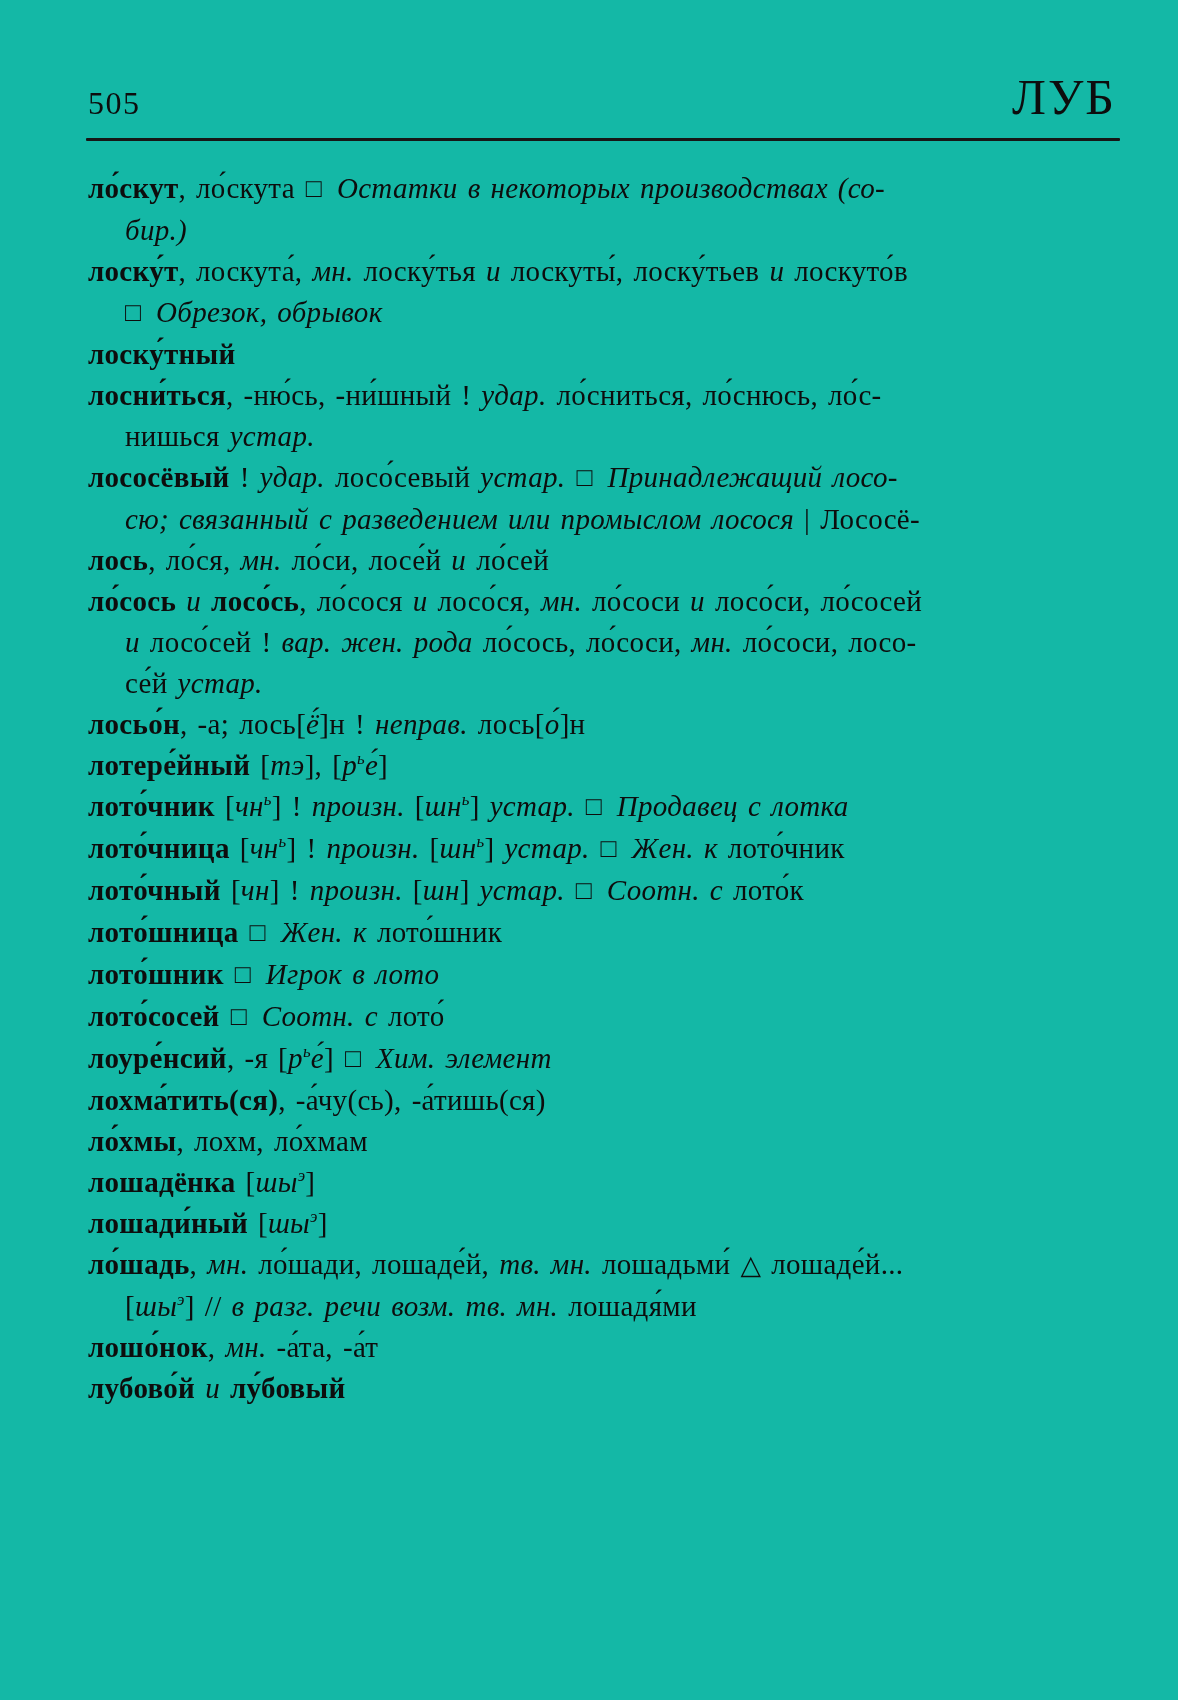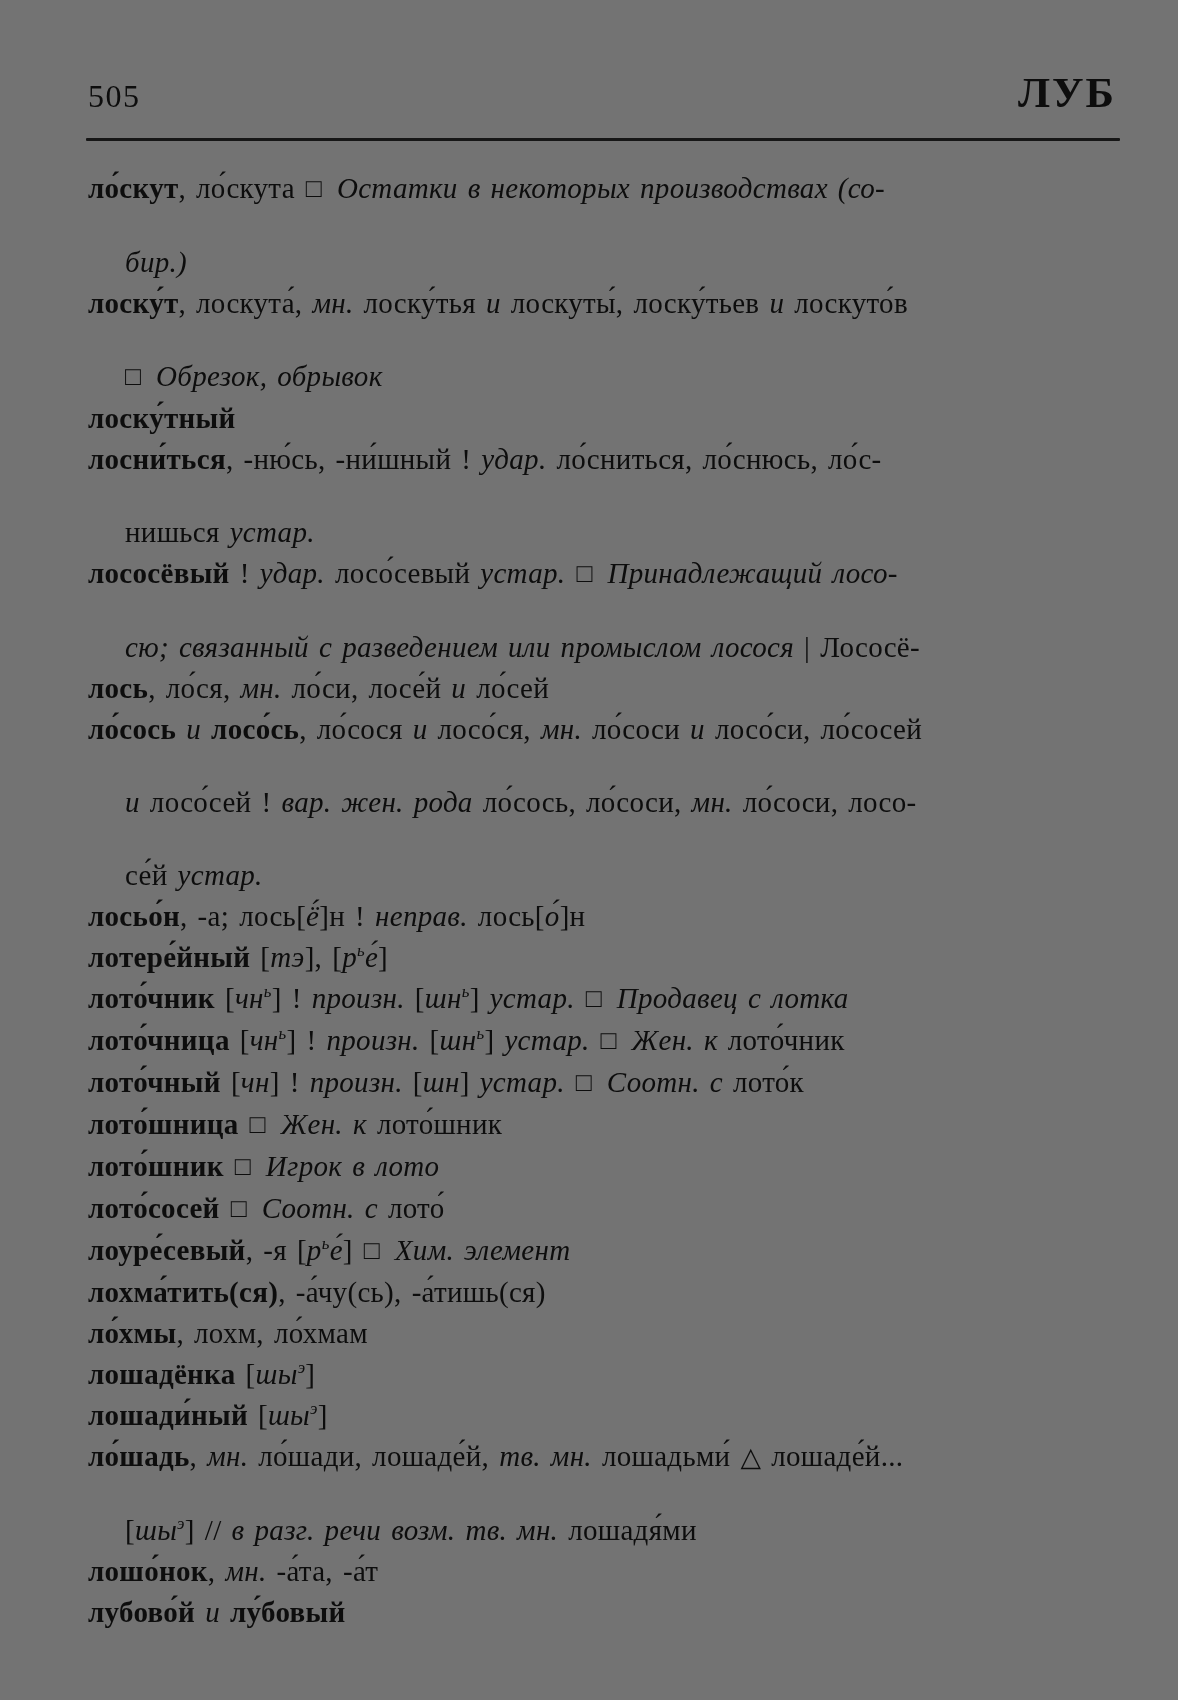--- a/index.html
+++ b/index.html
@@ -11,38 +11,38 @@
     width: 1178px;
     height: 1700px;
     position: relative;
     font-family: "Liberation Serif", serif;
     color: #0d0d0d;
     overflow: hidden;
   }
   .page {
     position: absolute;
     inset: 0;
-    background: #737373;
+    background: #14b8a6;
   }
   .header-row {
     position: absolute;
     top: 68px;
     left: 88px;
     right: 62px;
     display: flex;
     justify-content: space-between;
     align-items: baseline;
   }
   .page-number {
     font-size: 32px;
     letter-spacing: 1.5px;
   }
   .header-word {
-    font-size: 43px;
-    font-weight: bold;
+    font-size: 50px;
+    font-weight: normal;
     letter-spacing: 2px;
   }
   .rule {
     position: absolute;
     top: 138px;
     left: 86px;
     right: 58px;
     height: 3px;
     background: #161616;
     border-radius: 1px;
@@ -55,21 +55,20 @@
     font-size: 29px;
     line-height: 41px;
     letter-spacing: 0.3px;
     word-spacing: 2.5px;
   }
   .line {
     white-space: nowrap;
   }
   .line.cont {
     padding-left: 37px;
-    margin-top: 32px;
   }
   .b { font-weight: bold; }
   .i { font-style: italic; }
   .box {
     display: inline-block;
     margin: 0 15px 0 11px;
     font-size: 0.9em;
     transform: translateY(-1px);
   }
   .line > .box:first-child { margin-left: 0; }
@@ -140,21 +139,21 @@
       <div class="entry">
         <div class="line"><span class="b">лото́шница</span><span class="box">□</span><span class="i">Жен. к</span><span class="n"> лото́шник</span></div>
       </div>
       <div class="entry">
         <div class="line"><span class="b">лото́шник</span><span class="box">□</span><span class="i">Игрок в лото</span></div>
       </div>
       <div class="entry">
         <div class="line"><span class="b">лото́сосей</span><span class="box">□</span><span class="i">Соотн. с</span><span class="n"> лото́</span></div>
       </div>
       <div class="entry">
-        <div class="line"><span class="b">лоуре́севый</span><span class="n">, -я [</span><span class="i">р</span><sup class="supi">ь</sup><span class="i">е́</span><span class="n">]</span><span class="box">□</span><span class="i">Хим. элемент</span></div>
+        <div class="line"><span class="b">лоуре́нсий</span><span class="n">, -я [</span><span class="i">р</span><sup class="supi">ь</sup><span class="i">е́</span><span class="n">]</span><span class="box">□</span><span class="i">Хим. элемент</span></div>
       </div>
       <div class="entry">
         <div class="line"><span class="b">лохма́тить(ся)</span><span class="n">, -а́чу(сь), -а́тишь(ся)</span></div>
       </div>
       <div class="entry">
         <div class="line"><span class="b">ло́хмы</span><span class="n">, лохм, ло́хмам</span></div>
       </div>
       <div class="entry">
         <div class="line"><span class="b">лошадёнка</span><span class="n"> [</span><span class="i">шы</span><sup class="supi">э</sup><span class="n">]</span></div>
       </div>

